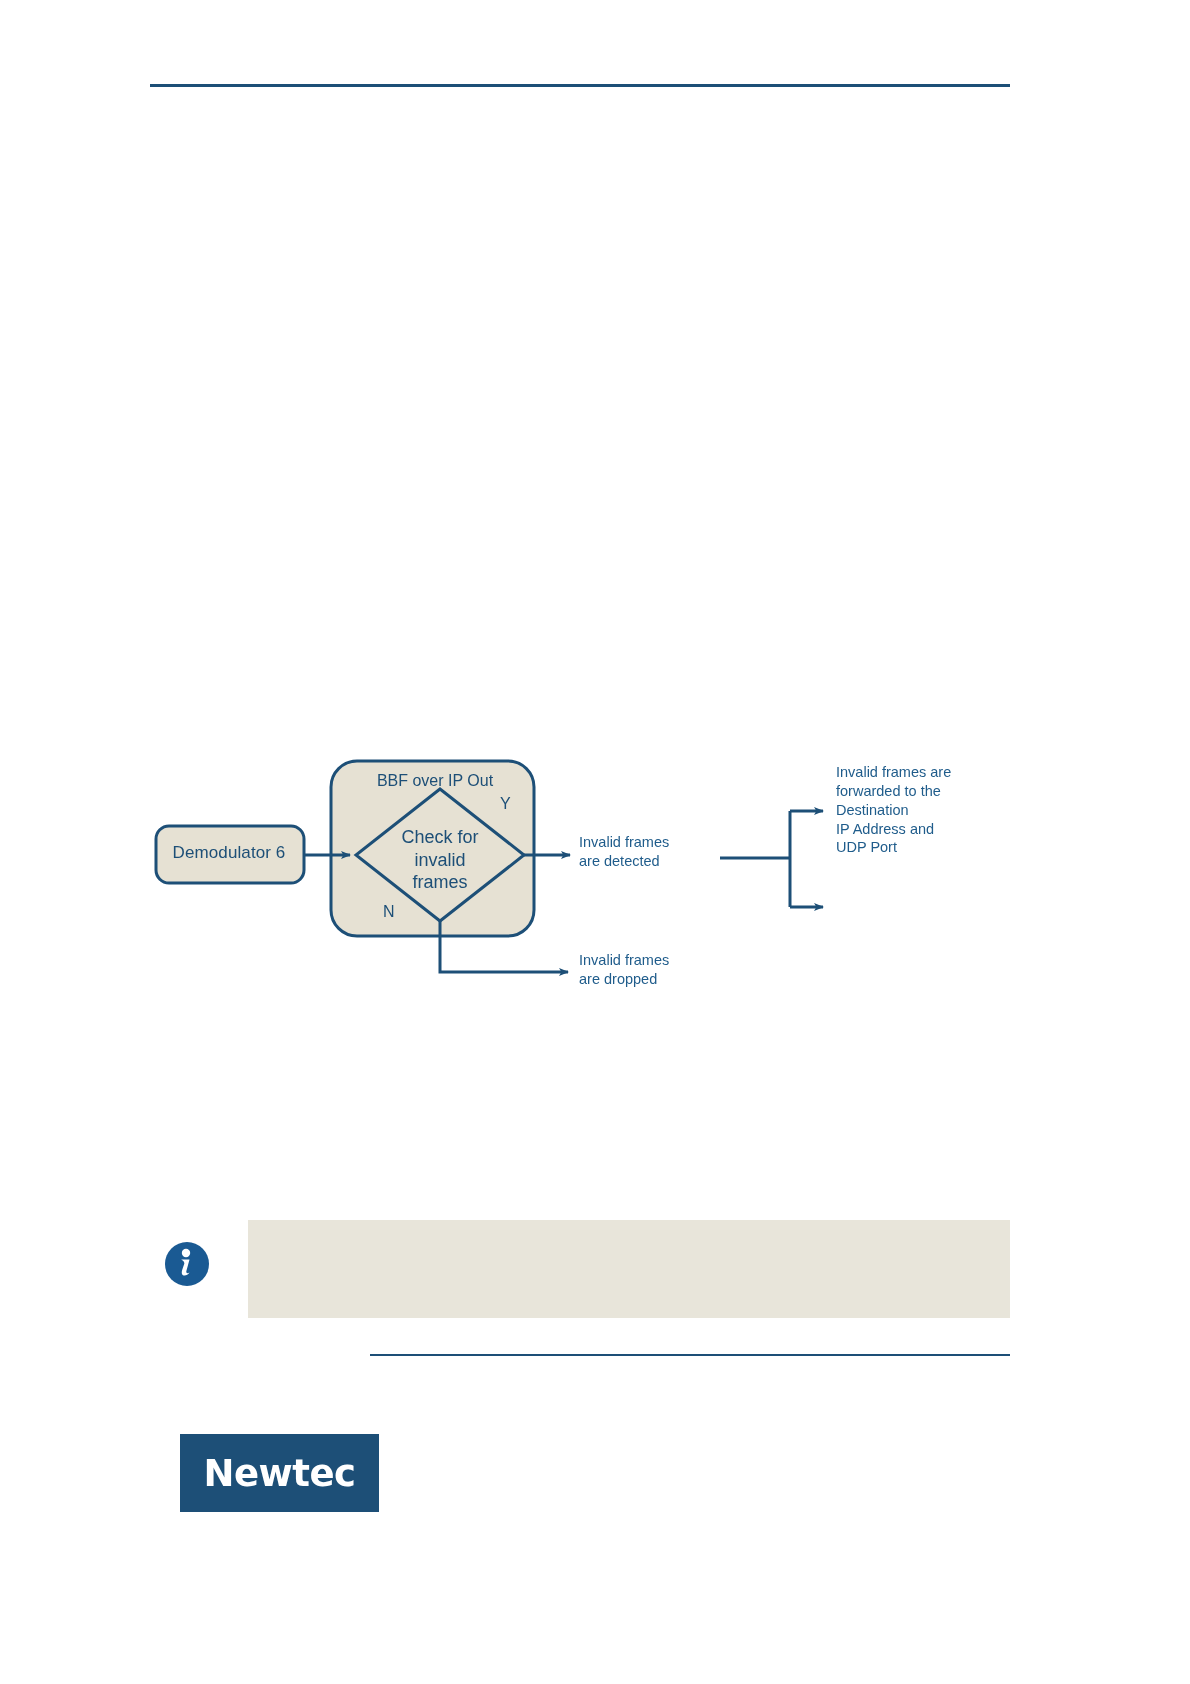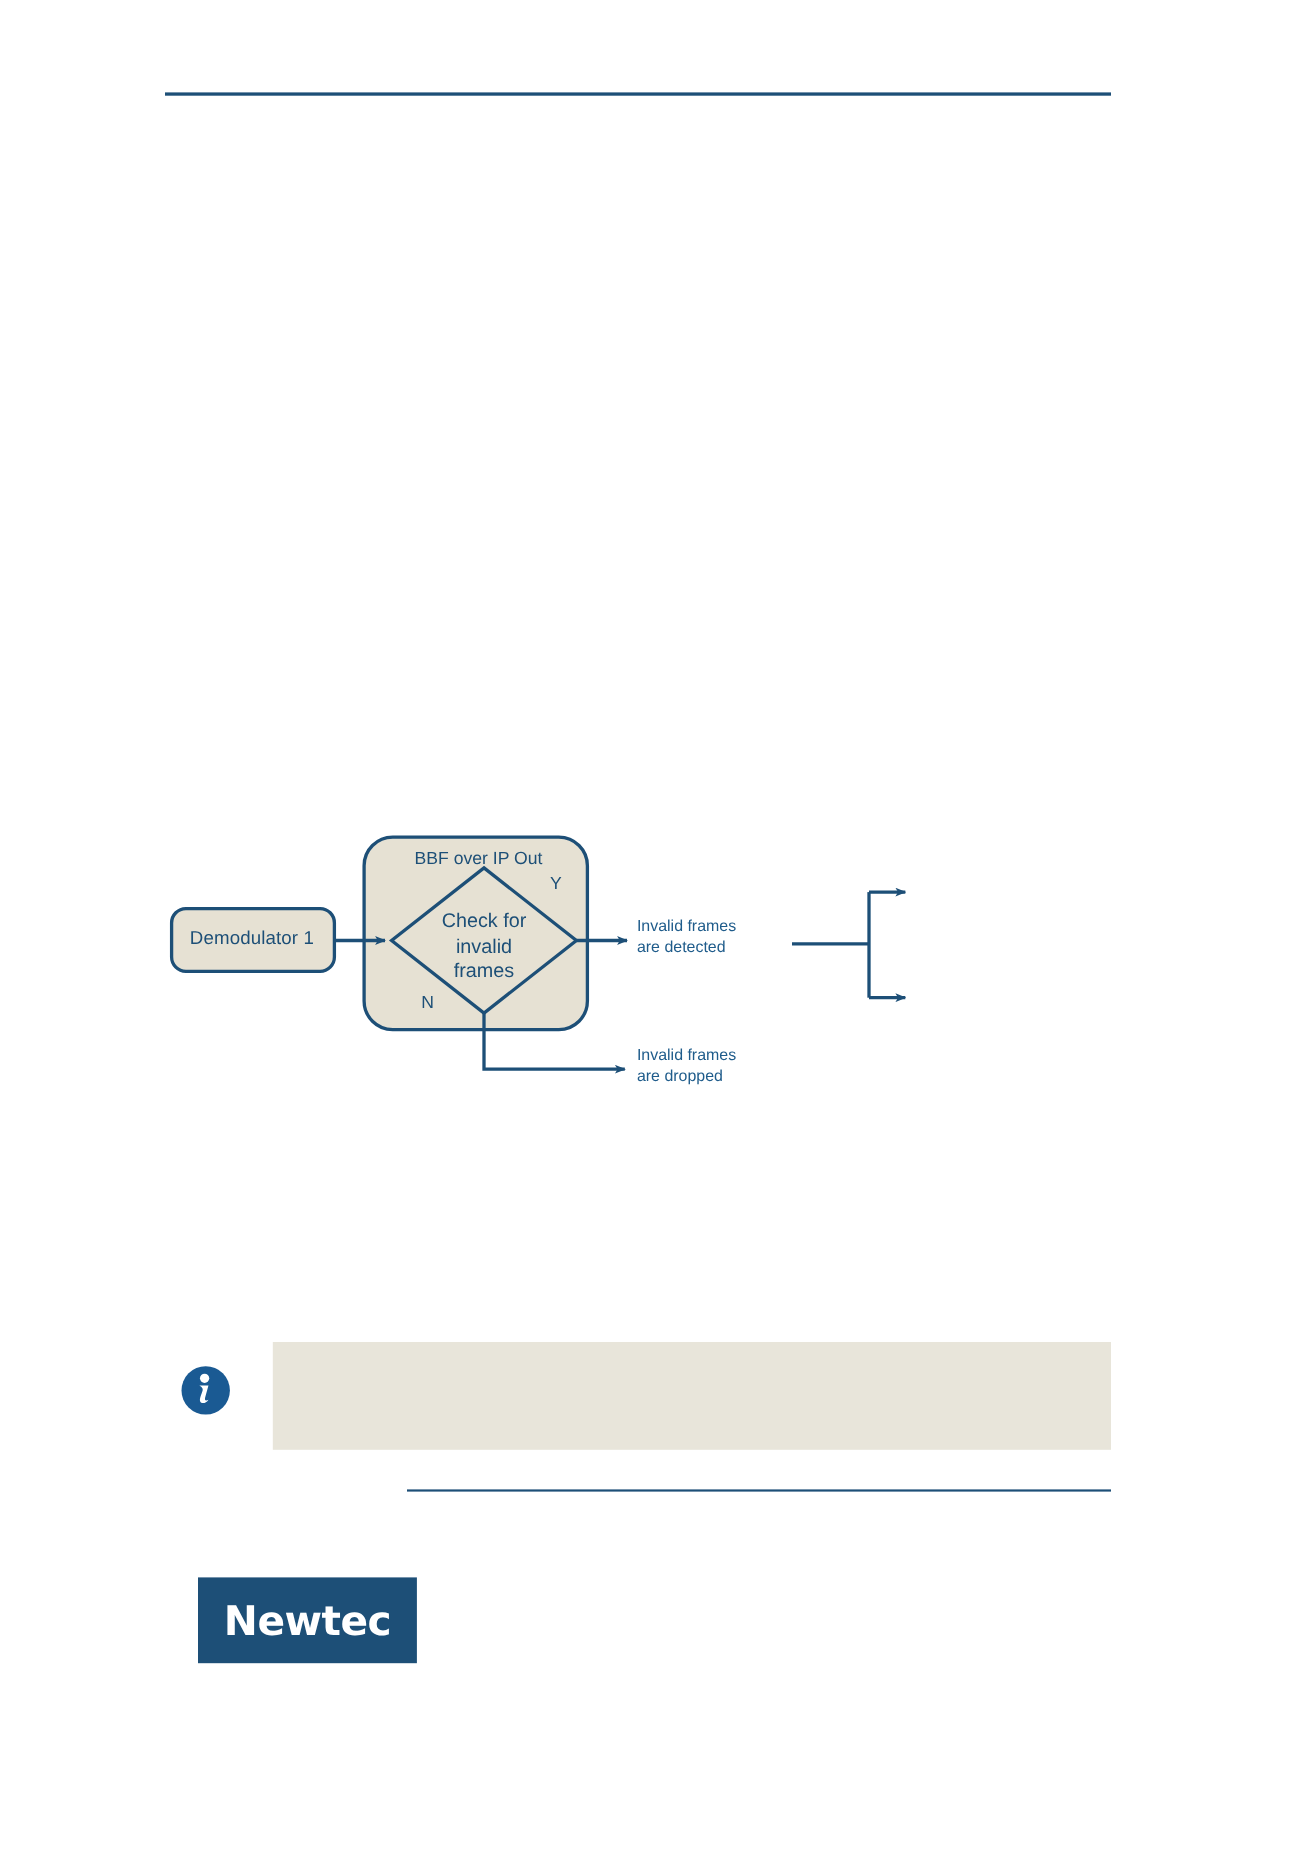--- a/index.html
+++ b/index.html
@@ -173,37 +173,42 @@
 
       <line x1="720" y1="858" x2="790" y2="858" stroke="#1d4f77" stroke-width="3"></line>
 
       <line x1="790" y1="811" x2="790" y2="907" stroke="#1d4f77" stroke-width="3"></line>
 
       <line x1="790" y1="811" x2="823" y2="811" stroke="#1d4f77" stroke-width="3" marker-end="url(#arrowhead)"></line>
 
       <line x1="790" y1="907" x2="823" y2="907" stroke="#1d4f77" stroke-width="3" marker-end="url(#arrowhead)"></line>
     </svg>
 
-    <div class="demod-label">Demodulator 1</div>
+    <div class="demod-label">Demodulator 6</div>
 
     <div class="bbf-title">BBF over IP Out</div>
 
     <div class="diamond-label">Check for
 invalid
 frames</div>
 
     <div class="yn-label yn-y">Y</div>
     <div class="yn-label yn-n">N</div>
 
     <div class="flow-note note-detected">Invalid frames
 are detected</div>
 
     <div class="flow-note note-dropped">Invalid frames
 are dropped</div>
 
+    <div class="flow-note note-forward">Invalid frames are
+forwarded to the
+Destination
+IP Address and
+UDP Port</div>
 
   </div>
 
   <div class="info-icon">
     <svg width="48" height="48" viewBox="0 0 48 48" xmlns="http://www.w3.org/2000/svg">
       <circle cx="24" cy="24" r="22" fill="#1a5a93"></circle>
       <circle cx="23" cy="13" r="4.2" fill="#ffffff"></circle>
       <path d="M26.5 19.5 c0 0 -6.5 0 -8.5 0 c0 0 4 1.5 3.2 4.5 c-0.8 3 -3.2 7.5 -2.2 10 c1 2.5 5.5 2 7.5 -1.5 c-3 1.8 -3.6 0 -3 -2 c0.6 -2 3 -11 3 -11 z" fill="#ffffff"></path>
     </svg>
   </div>

